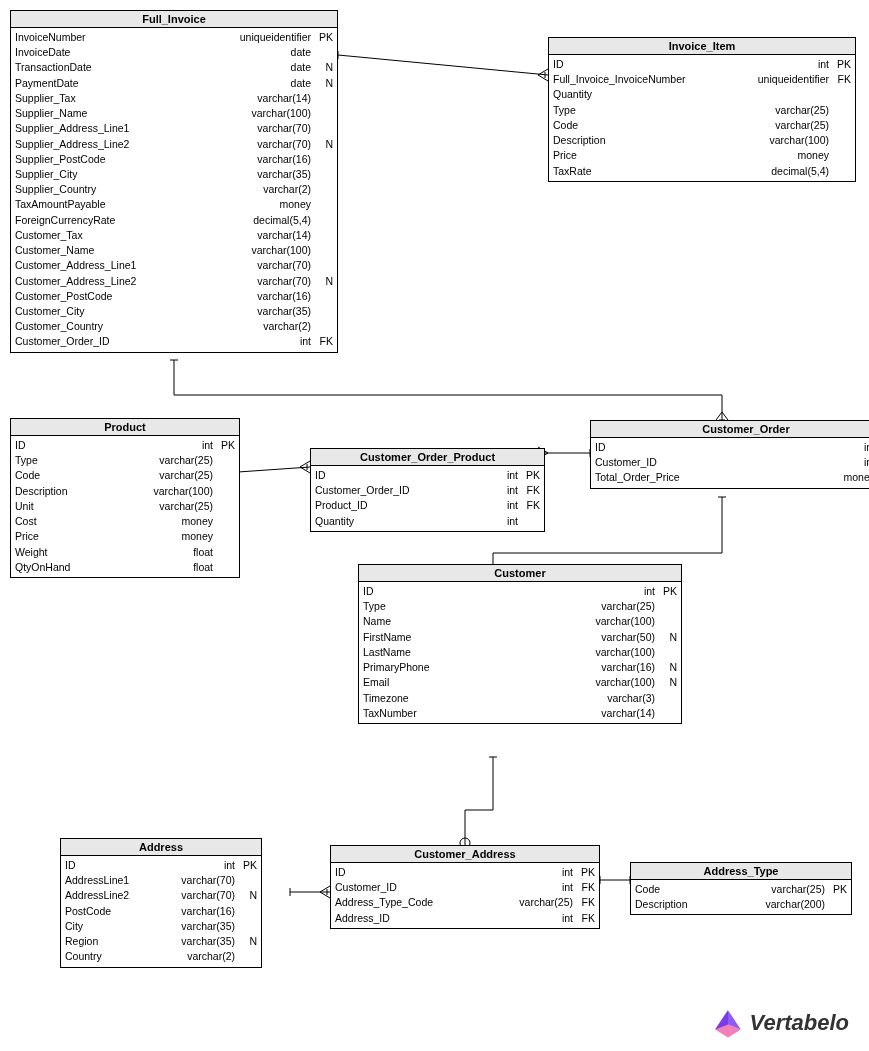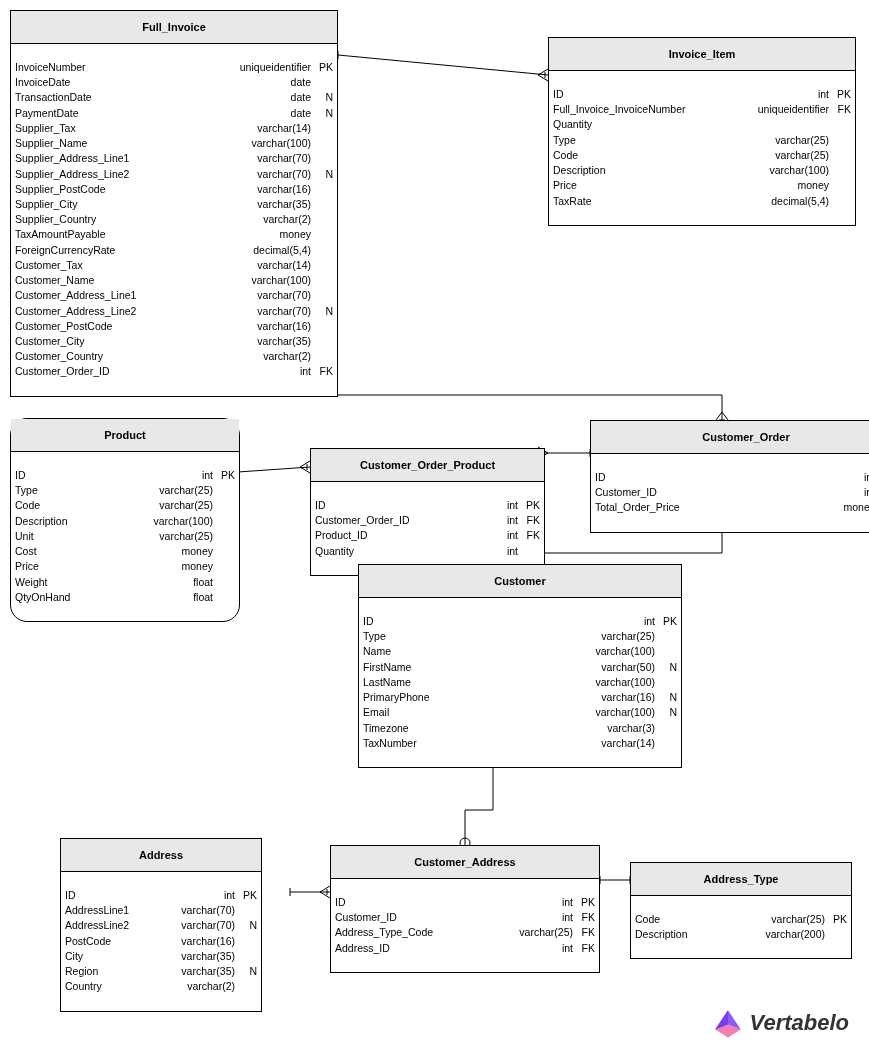--- a/index.html
+++ b/index.html
@@ -20,26 +20,26 @@
     }
     .table-box {
       position: absolute;
       border: 1px solid #000;
       background: #fff;
     }
     .table-header {
       background: #e8e8e8;
       text-align: center;
       font-weight: bold;
-      padding: 10px 4px;
+      padding: 2px 4px;
       border-bottom: 1px solid #000;
       font-size: 11px;
     }
     .table-body {
-      padding: 16px 4px;
+      padding: 2px 4px;
     }
     .table-row {
       display: flex;
       justify-content: space-between;
       line-height: 1.45;
       font-size: 10.5px;
     }
     .col-name { flex: 1; white-space: nowrap; }
     .col-type { white-space: nowrap; margin-left: 6px; }
     .col-key  { white-space: nowrap; margin-left: 4px; min-width: 18px; text-align: right; }
@@ -293,21 +293,21 @@
           <span class="col-key"></span>
         </div>
       <div class="table-row">
           <span class="col-name">TaxRate</span>
           <span class="col-type">decimal(5,4)</span>
           <span class="col-key"></span>
         </div>
     </div>
   </div>
 
-  <div class="table-box" style="left:10px; top:418px; width:230px;border-radius:17px;">
+  <div class="table-box" style="left:10px; top:418px; width:230px;">
     <div class="table-header">Product</div>
     <div class="table-body">
       <div class="table-row">
           <span class="col-name">ID</span>
           <span class="col-type">int</span>
           <span class="col-key">PK</span>
         </div>
       <div class="table-row">
           <span class="col-name">Type</span>
           <span class="col-type">varchar(25)</span>

